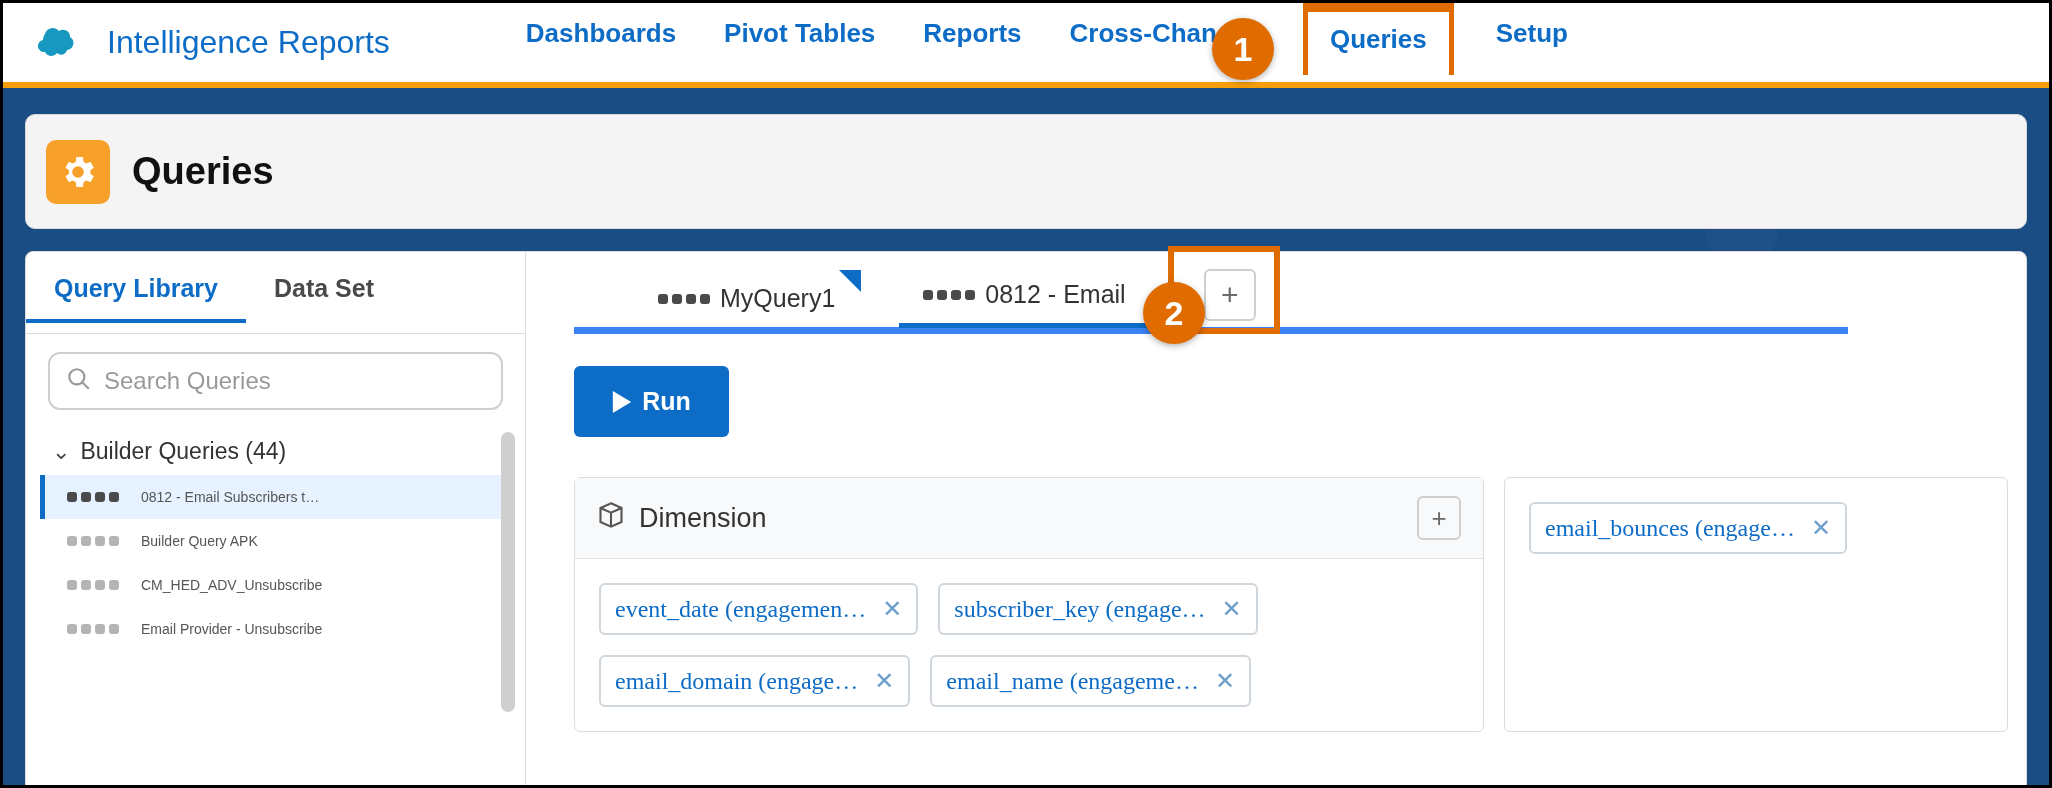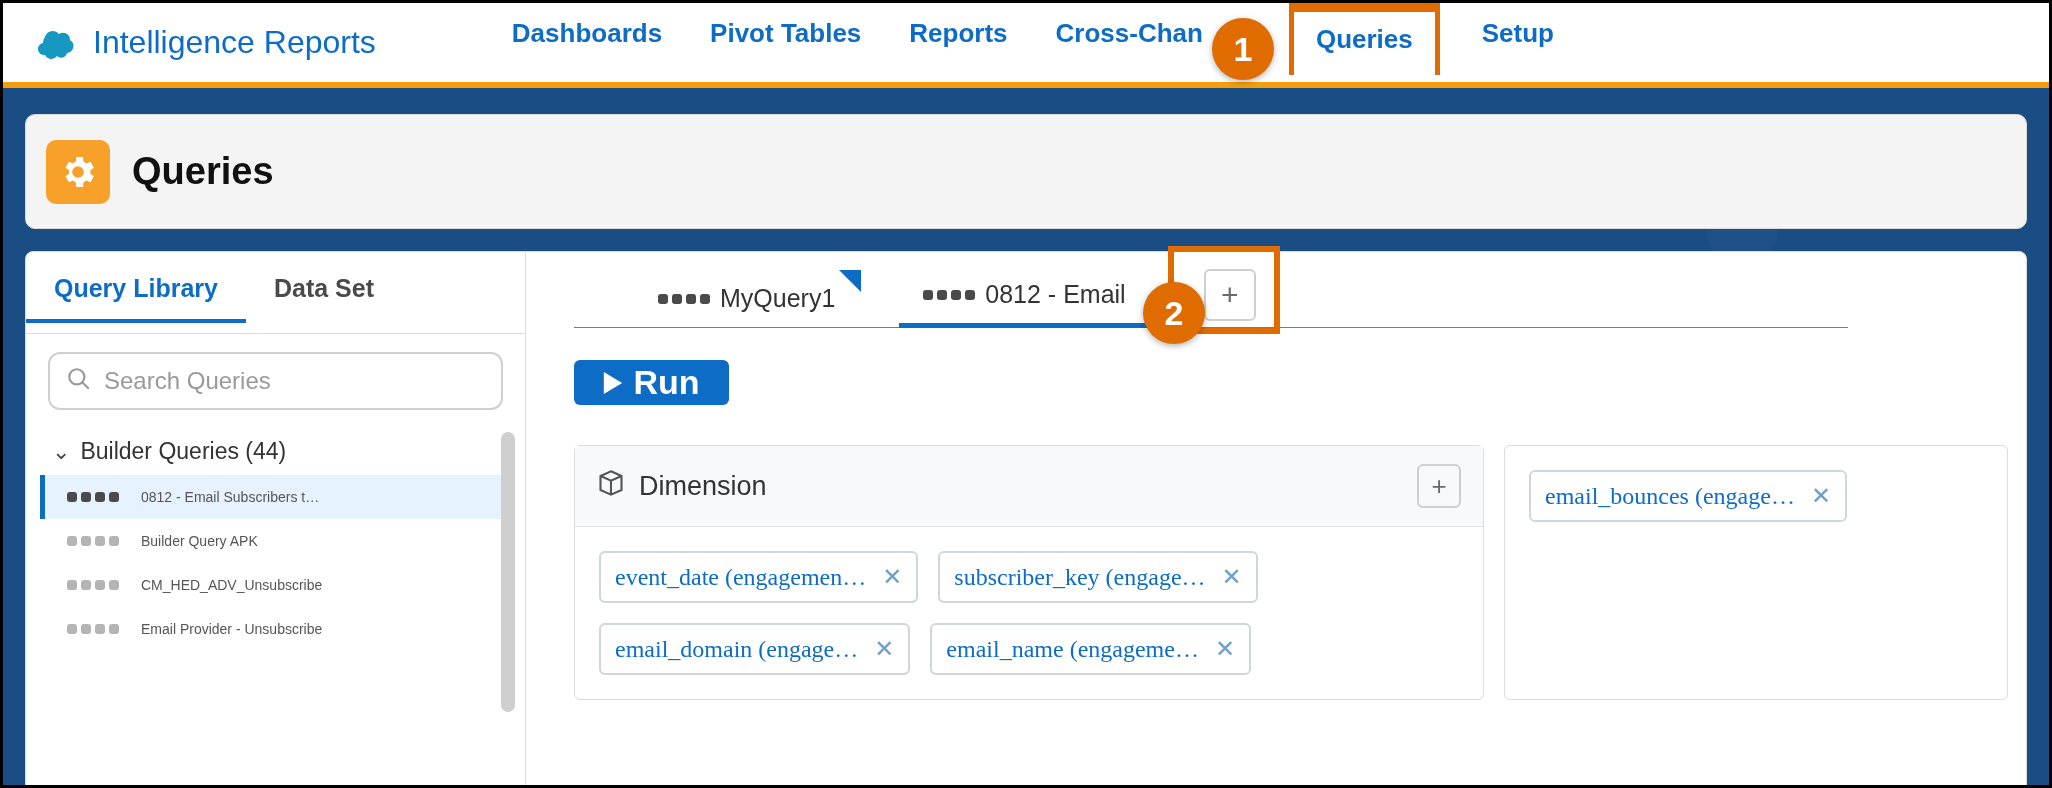--- a/index.html
+++ b/index.html
@@ -1,21 +1,21 @@
 <!DOCTYPE html>
 <html><head>
 <meta charset="utf-8">
 <style>
   * { box-sizing: border-box; margin: 0; padding: 0; }
   html, body { width: 2052px; height: 788px; font-family: -apple-system, "Salesforce Sans", Arial, sans-serif; color: #222; overflow: hidden; }
   body { border: 3px solid #000; }
 
   
   .topbar { height: 85px; background: #fff; display: flex; align-items: center; border-bottom: 6px solid #f59e0b; }
-  .logo-wrap { display: flex; align-items: flex-end; gap: 14px; padding-left: 28px; }
+  .logo-wrap { display: flex; align-items: flex-start; gap: 28px; padding-left: 28px; }
   .cloud-icon svg { display: block; }
   .app-title { color: #0d6cc6; font-size: 32px; font-weight: 400; }
   .topnav { display: flex; gap: 36px; margin-left: 130px; font-weight: bold; }
   .topnav-item { color: #0d6cc6; font-size: 26px; cursor: pointer; position: relative; padding: 8px 6px; }
   .topnav-item.active-tab-box {
     border: 5px solid #e06c00; border-bottom: none; padding: 12px 22px 20px 22px;
     border-top-width: 12px; margin-top: -10px; background: #fff;
   }
 
   
@@ -69,36 +69,36 @@
     font-size: 14px; color: #555; cursor: pointer; border-left: 5px solid transparent;
   }
   .query-item.selected { background: #e6f2ff; border-left-color: #0d6cc6; color: #555; }
   .grip { display: inline-flex; gap: 4px; }
   .grip span { width: 10px; height: 10px; background: #b4b4b4; border-radius: 3px; display: inline-block; }
   .grip.dark span { background: #4a4a4a; }
   .query-item .label { white-space: nowrap; overflow: hidden; text-overflow: ellipsis; }
 
   
   .mainpane { flex: 1; padding: 16px 18px 0 48px; position: relative; display: flex; flex-direction: column; }
-  .tabstrip { display: flex; align-items: flex-end; gap: 0; border-bottom: 1px solid #3b82f6; width: calc(100% - 160px); }
+  .tabstrip { display: flex; align-items: flex-end; gap: 0; border-bottom: 7px solid #3b82f6; width: calc(100% - 160px); }
   .qtab { display: flex; align-items: center; gap: 10px; padding: 12px 24px 14px 24px; font-size: 25px; color: #333; cursor: pointer; position: relative; }
   .qtab .grip span { width: 10px; height: 10px; }
   .qtab.active { border-bottom: 5px solid #0d6cc6; margin-bottom: -1px; }
   .qtab .corner { position: absolute; right: -2px; top: -2px; width: 0; height: 0;
     border-left: 22px solid transparent; border-top: 22px solid #0d6cc6; }
   .add-btn {
     width: 52px; height: 52px; border: 2px solid #cfcfcf; border-radius: 6px; background: #fff;
     display: flex; align-items: center; justify-content: center; font-size: 30px; color: #6a6a6a; cursor: pointer;
     margin-left: 6px; margin-bottom: 6px;
   }
   .add-highlight { position: absolute; border: 6px solid #e06c00; pointer-events: none; }
 
   .run-btn {
-    margin-top: 32px; width: 155px; height: 45px; background: #0d6cc6; color: #fff; border: none;
-    border-radius: 6px; font-size: 34px; font-weight: 600; display: inline-flex; align-items: center; justify-content: center; gap: 10px; cursor: pointer;
+    margin-top: 32px; width: 155px; height: 71px; background: #0d6cc6; color: #fff; border: none;
+    border-radius: 6px; font-size: 25px; font-weight: 600; display: inline-flex; align-items: center; justify-content: center; gap: 10px; cursor: pointer;
   }
   .run-btn svg { fill: #fff; }
 
   .panels { display: flex; gap: 20px; margin-top: 40px; }
   .panel { border: 1px solid #dcdcdc; border-radius: 6px; background: #fff; }
   .panel.dim { flex: 0 0 910px; }
   .panel.met { flex: 1; }
   .panel-head {
     display: flex; align-items: center; justify-content: space-between; padding: 18px 22px;
     border-bottom: 1px solid #e4e4e4; background: #f8f9fa;

